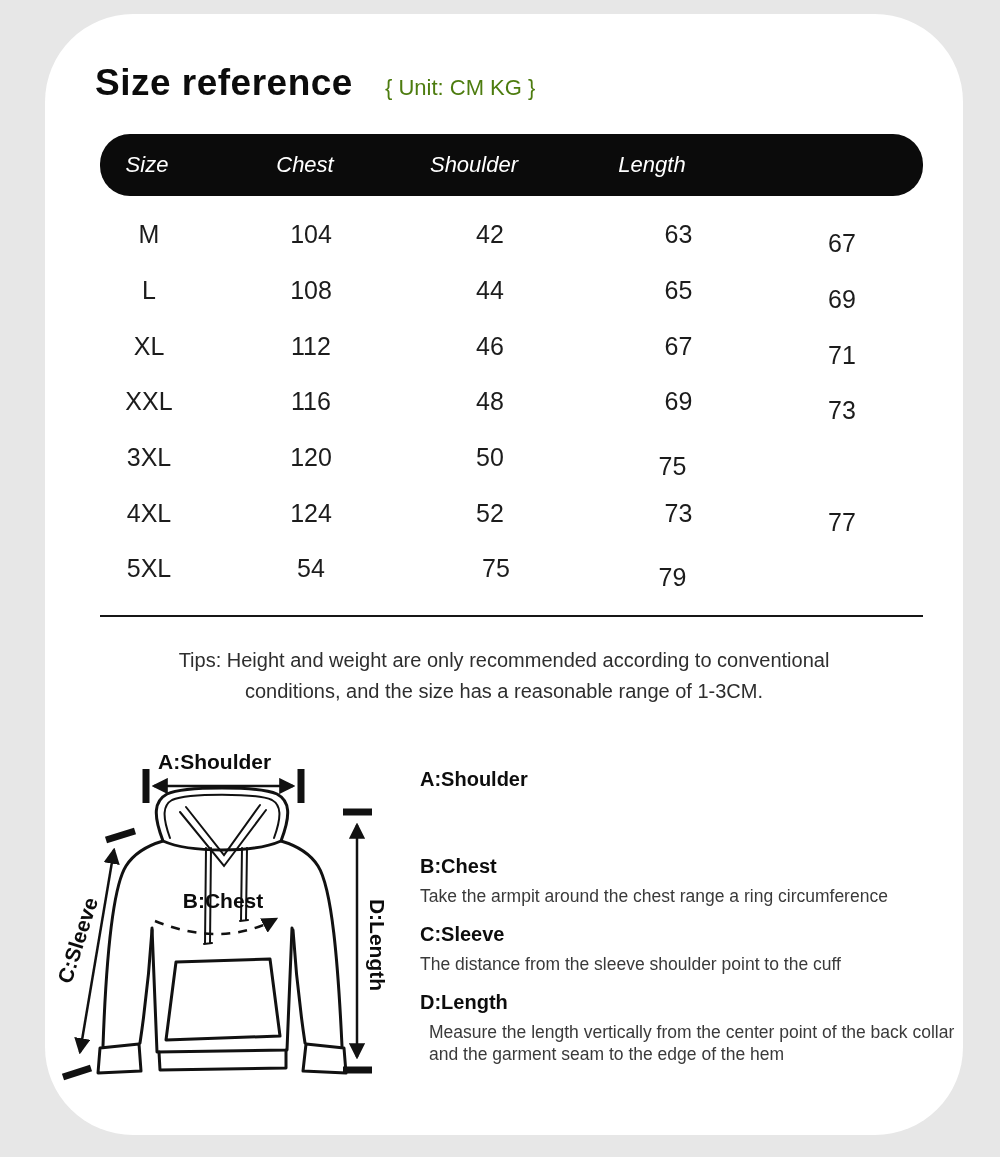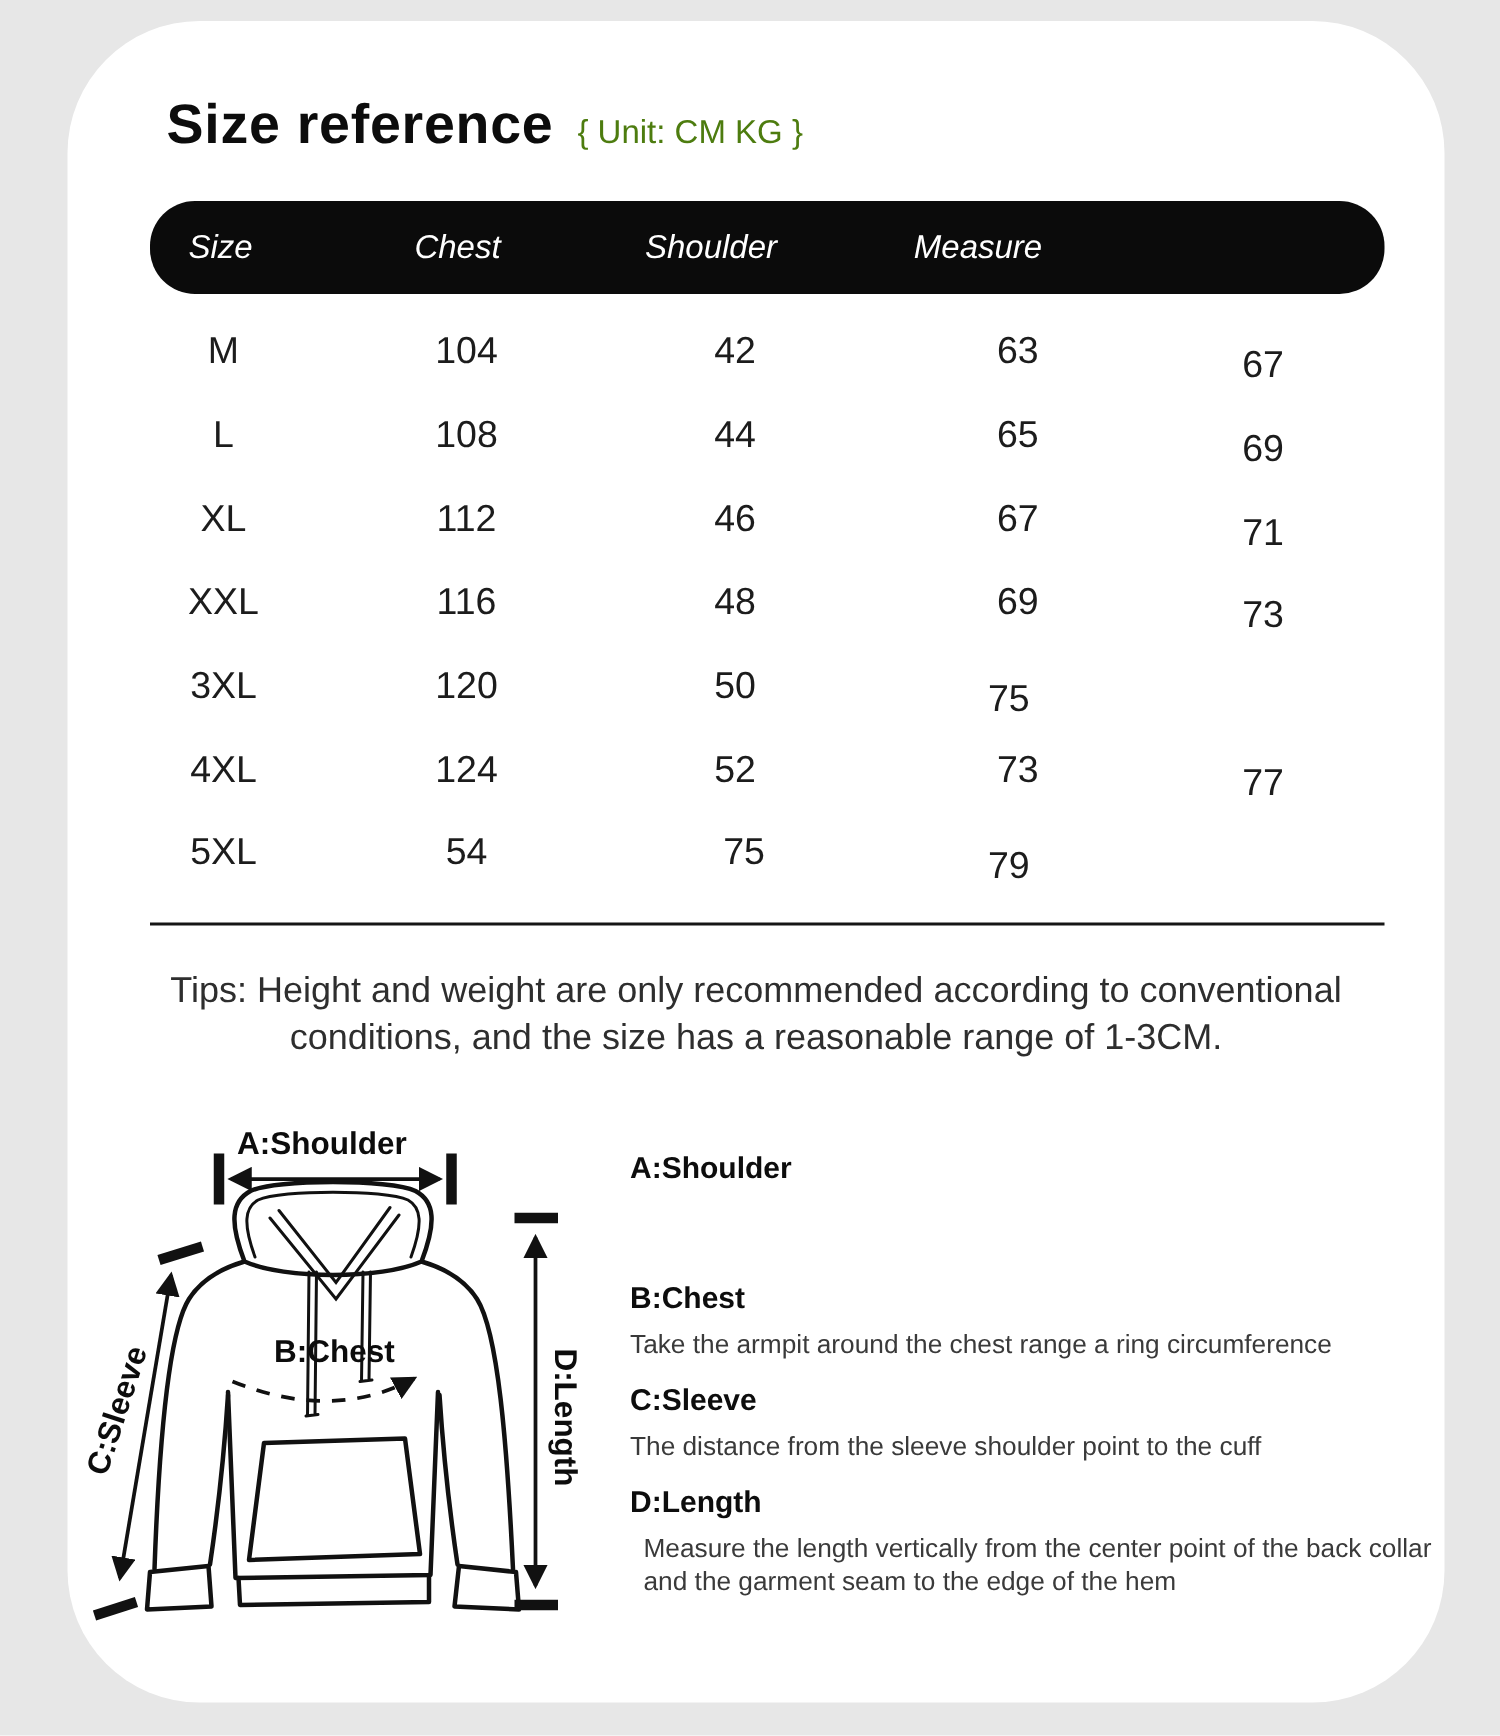--- a/index.html
+++ b/index.html
@@ -7,21 +7,21 @@
     width:1000px;height:1157px;position:relative;
     background:#e7e7e7;
     font-family:"Liberation Sans",sans-serif;
     color:#1c1c1c;overflow:hidden;
   }
   .card{
     position:absolute;left:45px;top:14px;width:918px;height:1121px;
     background:#ffffff;border-radius:88px;
   }
   
-  .title-row{position:absolute;left:95px;top:62px;display:flex;align-items:baseline;gap:16px;margin-left:16px;}
+  .title-row{position:absolute;left:95px;top:62px;display:flex;align-items:baseline;gap:32px;}
   .page-title{font-size:37px;font-weight:bold;color:#0c0c0c;letter-spacing:.5px;}
   .unit-note{font-size:22px;color:#4d7c0f;}
   
   .thead{
     position:absolute;left:100px;top:134px;width:823px;height:62px;
     background:#0b0b0b;border-radius:30px;
     display:grid;grid-template-columns:124px 162px 176px 180px 181px;
     align-items:center;color:#fff;font-size:22px;font-style:italic;
   }
   .thead span{text-align:center;}
@@ -33,21 +33,21 @@
     align-items:center;font-size:25px;color:#1c1c1c;
   }
   .trow span{text-align:center;}
   .trow .c0{padding-right:28px;}
   .trow .c3{padding-left:12px;}
   .trow .c4{transform:translateY(9px);}
   .divider{position:absolute;left:100px;top:615px;width:823px;height:2px;background:#161616;}
   
   .tips{
     position:absolute;left:45px;top:645px;width:918px;text-align:center;
-    font-size:24px;line-height:31px;color:#2e2e2e;
+    font-size:20px;line-height:31px;color:#2e2e2e;
   }
   .tips span{display:block;}
   
   .diagram{position:absolute;left:48px;top:745px;}
   .diag-label{font-family:"Liberation Sans",sans-serif;font-size:21px;font-weight:bold;fill:#0c0c0c;}
   .outline{fill:none;stroke:#111;stroke-width:3;stroke-linecap:round;stroke-linejoin:round;}
   .outline-f{fill:#fff;stroke:#111;stroke-width:3;stroke-linejoin:round;}
   .thin{fill:none;stroke:#111;stroke-width:2;stroke-linecap:round;}
   .arrow{stroke:#111;stroke-width:2.5;fill:none;}
   .endbar{stroke:#111;stroke-width:7;stroke-linecap:butt;}
@@ -66,21 +66,21 @@
 
 <div class="title-row">
   <span class="page-title">Size reference</span>
   <span class="unit-note">{ Unit: CM KG }</span>
 </div>
 
 <div class="thead">
   <span class="c0">Size</span>
   <span class="c1">Chest</span>
   <span class="c2">Shoulder</span>
-  <span class="c4">Measure</span>
+  <span class="c4">Length</span>
 </div>
 
 <div class="tbody">
   <div class="trow">
     <span class="c0">M</span>
     <span class="c1">104</span>
     <span class="c2">42</span>
     <span class="c3">63</span>
     <span class="c4">67</span>
   </div>

